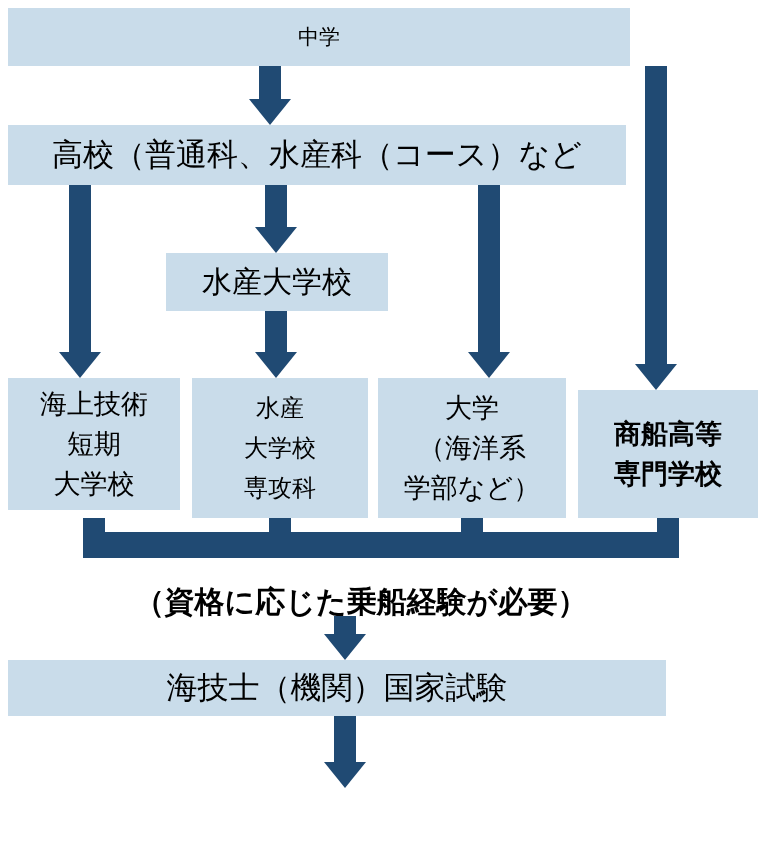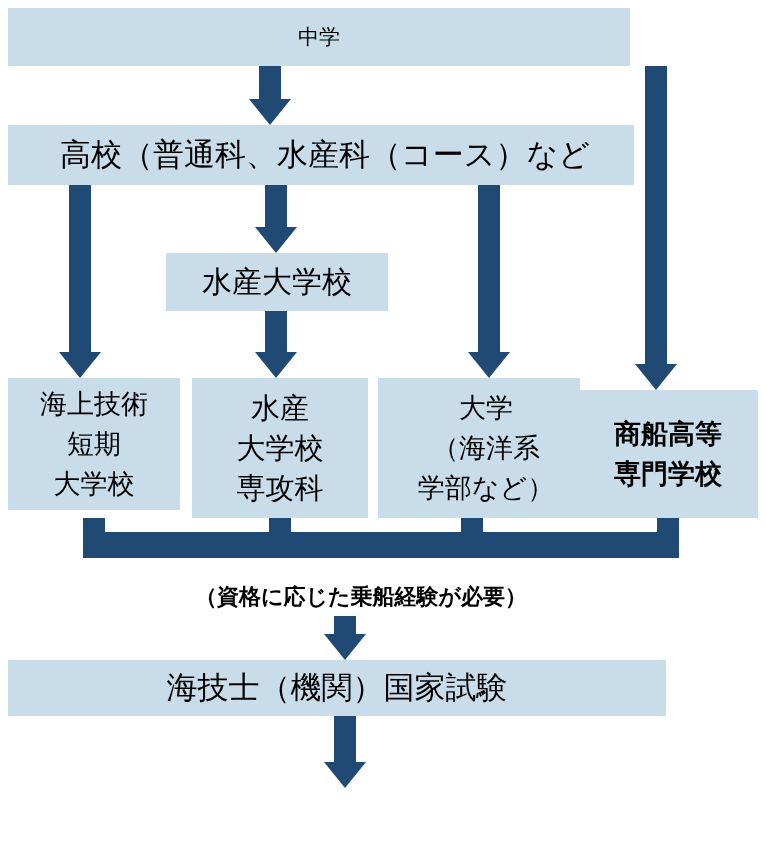--- a/index.html
+++ b/index.html
@@ -58,56 +58,56 @@
 <div class="canvas">
 
   <div class="box" style="left:8px; top:8px; width:622px; height:58px; font-size:21px;">中学</div>
 
   <div class="shaft" style="left:259px; top:66px; height:33px;"></div>
   <div class="head" style="left:249px; top:99px;"></div>
 
   <div class="shaft" style="left:645px; top:66px; height:298px;"></div>
   <div class="head" style="left:635px; top:364px;"></div>
 
-  <div class="box" style="left:8px; top:125px; width:618px; height:60px; font-size:31px;padding-left:8px;">高校（普通科、水産科（コース）など</div>
+  <div class="box" style="left:8px; top:125px; width:618px; height:60px; font-size:31px;">高校（普通科、水産科（コース）など</div>
 
   <div class="shaft" style="left:69px; top:185px; height:167px;"></div>
   <div class="head" style="left:59px; top:352px;"></div>
 
   <div class="shaft" style="left:265px; top:185px; height:42px;"></div>
   <div class="head" style="left:255px; top:227px;"></div>
 
   <div class="shaft" style="left:478px; top:185px; height:167px;"></div>
   <div class="head" style="left:468px; top:352px;"></div>
 
   <div class="box" style="left:166px; top:253px; width:222px; height:58px; font-size:30px;">水産大学校</div>
 
   <div class="shaft" style="left:265px; top:311px; height:41px;"></div>
   <div class="head" style="left:255px; top:352px;"></div>
 
   <div class="box" style="left:8px; top:378px; width:172px; height:132px; font-size:27px; line-height:40px;">海上技術
 短期
 大学校</div>
-  <div class="box" style="left:192px; top:378px; width:176px; height:140px; font-size:29px; line-height:40px;">水産
+  <div class="box" style="left:192px; top:378px; width:176px; height:140px; font-size:24px; line-height:40px;">水産
 大学校
 専攻科</div>
-  <div class="box" style="left:378px; top:378px; width:188px; height:140px; font-size:27px; line-height:40px;padding-left:14px;">大学
+  <div class="box" style="left:378px; top:378px; width:188px; height:140px; font-size:27px; line-height:40px;">大学
 （海洋系
 学部など）</div>
   <div class="box" style="left:578px; top:390px; width:180px; height:128px; font-size:27px; line-height:40px;font-weight:bold;">商船高等
 専門学校</div>
 
   <div class="shaft" style="left:83px; top:518px; height:16px;"></div>
   <div class="shaft" style="left:269px; top:518px; height:16px;"></div>
   <div class="shaft" style="left:461px; top:518px; height:16px;"></div>
   <div class="shaft" style="left:657px; top:518px; height:16px;"></div>
 
   <div class="bar" style="left:83px; top:532px; width:596px; height:26px;"></div>
 
-  <div class="note" style="left:0px; top:582px; width:722px; font-size:22px;">（資格に応じた乗船経験が必要）</div>
+  <div class="note" style="left:0px; top:582px; width:722px; font-size:30px;">（資格に応じた乗船経験が必要）</div>
 
   <div class="shaft" style="left:334px; top:616px; height:20px;"></div>
   <div class="head" style="left:324px; top:634px;"></div>
 
   <div class="box" style="left:8px; top:660px; width:658px; height:56px; font-size:31px;">海技士（機関）国家試験</div>
 
   <div class="shaft" style="left:334px; top:716px; height:48px;"></div>
   <div class="head" style="left:324px; top:762px;"></div>
 
 

